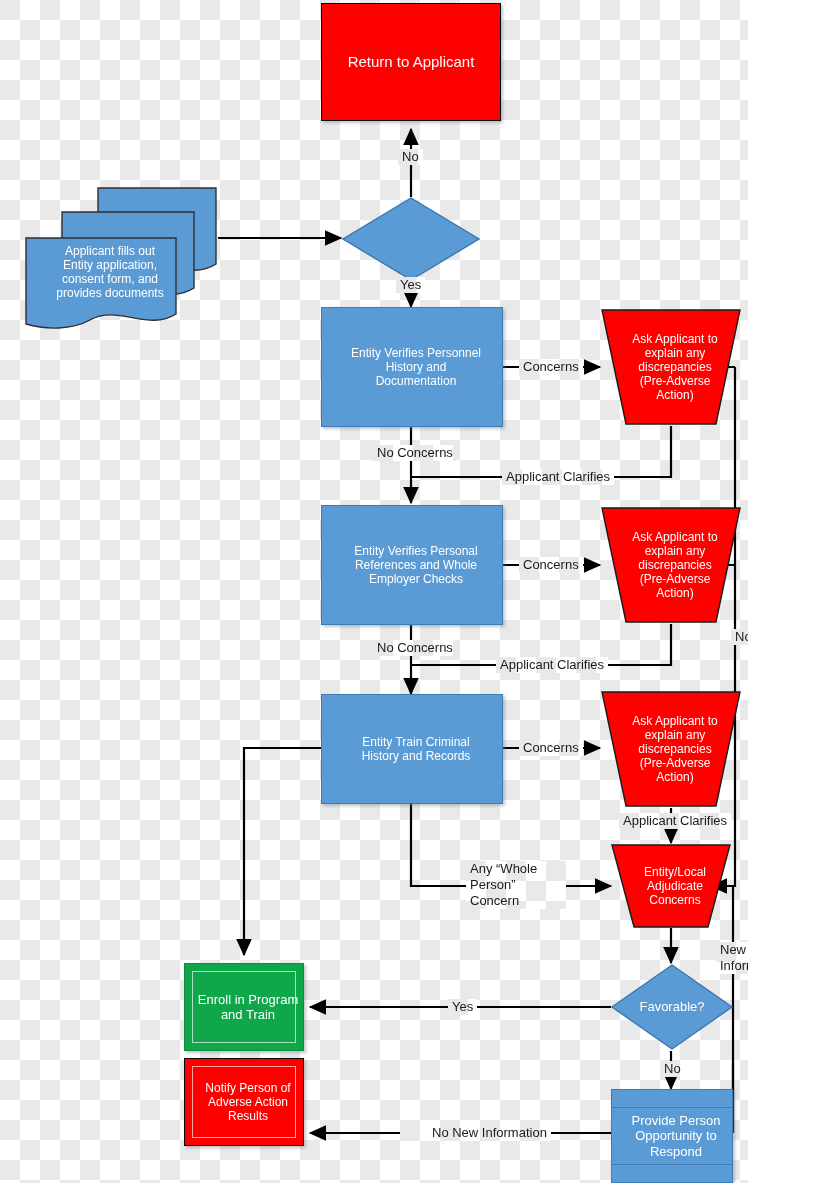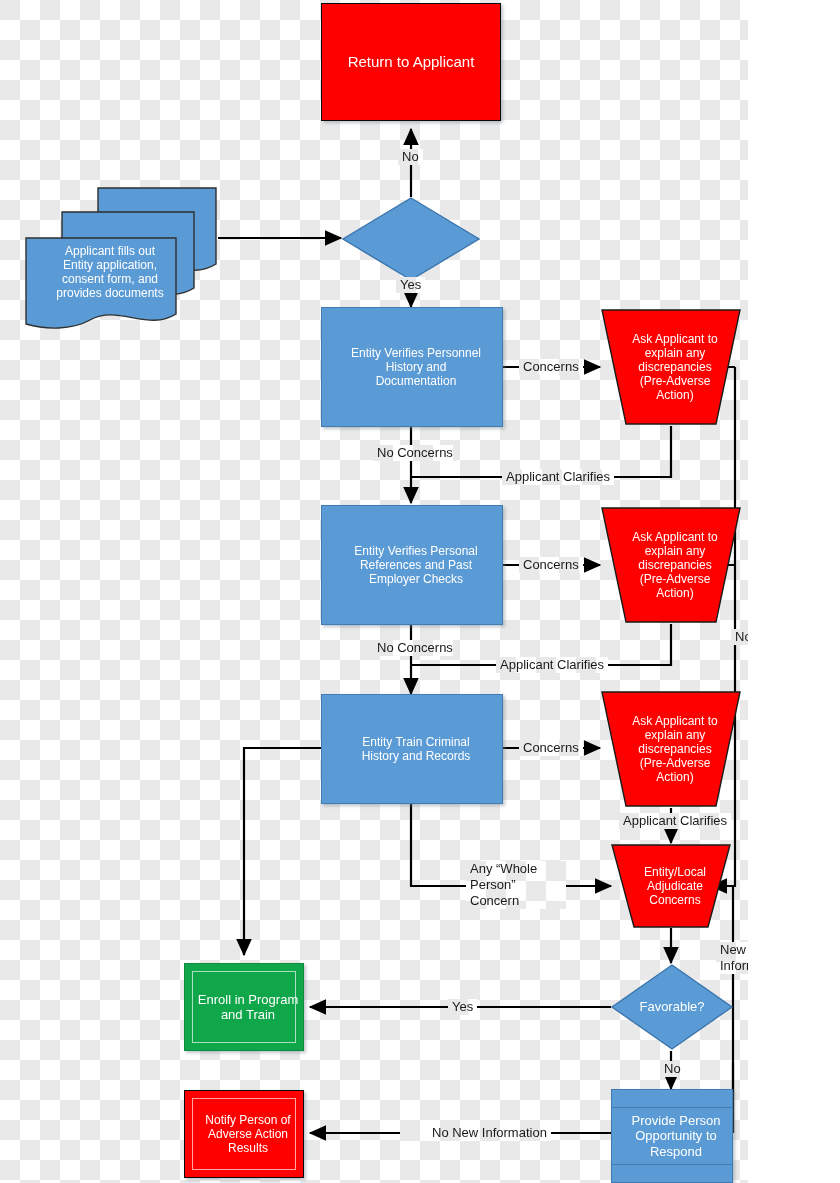--- a/index.html
+++ b/index.html
@@ -230,21 +230,21 @@
       <span>explain any</span>
       <span>discrepancies</span>
       <span>(Pre-Adverse</span>
       <span>Action)</span>
     </div>
   </div>
 
   <div class="node rect-blue fs14" style="left:321px; top:505px; width:182px; height:120px;">
     <span>
       <span>Entity Verifies Personal</span>
-      <span>References and Past</span>
+      <span>References and Whole</span>
       <span>Employer Checks</span>
     </span>
   </div>
 
   <div class="node trap fs12" style="left:600px; top:506px; width:142px; height:118px;">
     <svg class="trap-bg" viewBox="0 0 142 118" xmlns="http://www.w3.org/2000/svg">
       <polygon points="2,2 140,2 116,116 26,116" fill="#fe0000" stroke="#1a1a1a" stroke-width="1.4"></polygon>
     </svg>
     <div class="trap-text">
       <span>Ask Applicant to</span>
@@ -293,21 +293,21 @@
     <div class="dia-text">Favorable?</div>
   </div>
 
   <div class="node rect-green framed fs13" style="left:184px; top:963px; width:120px; height:88px;">
     <span>
       <span>Enroll in Program</span>
       <span>and Train</span>
     </span>
   </div>
 
-  <div class="node rect-red framed fs12" style="left:184px; top:1090px; width:120px; height:88px;justify-content:center;">
+  <div class="node rect-red framed fs12" style="left:184px; top:1058px; width:120px; height:88px;justify-content:center;">
     <span>
       <span>Notify Person of</span>
       <span>Adverse Action</span>
       <span>Results</span>
     </span>
   </div>
 
   <div class="node rect-blue storage fs13" style="left:611px; top:1089px; width:122px; height:94px;justify-content:center;">
     <span>
       <span>Provide Person</span>

